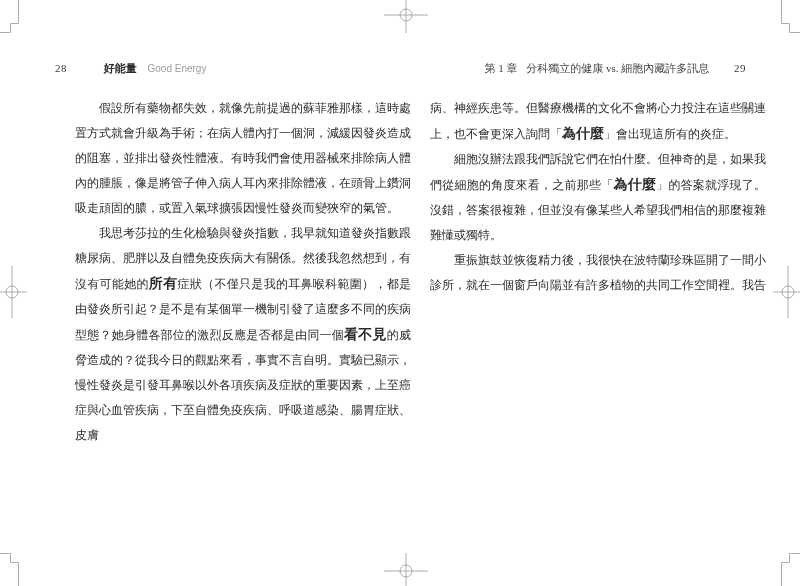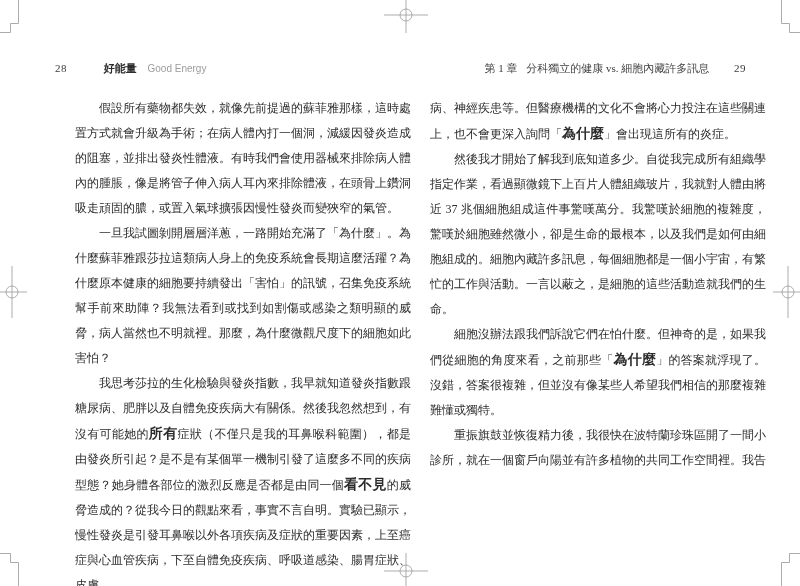--- a/index.html
+++ b/index.html
@@ -96,22 +96,20 @@
 </div>
 
 <div class="running-head right">
   <span class="rh-chapter">第 1 章</span>
   <span class="rh-title-zh">分科獨立的健康 vs. 細胞內藏許多訊息</span>
   <span class="rh-pagenum">29</span>
 </div>
 
 <div class="text-col left-col">
     <p><span>假設所有藥物都失效，就像先前提過的蘇菲雅那樣，這時處置方式就會升級為手術；在病人體內打一個洞，減緩因發炎造成的阻塞，並排出發炎性體液。有時我們會使用器械來排除病人體內的腫脹，像是將管子伸入病人耳內來排除體液，在頭骨上鑽洞吸走頑固的膿，或置入氣球擴張因慢性發炎而變狹窄的氣管。</span></p>
-    <p><span>一旦我試圖剝開層層洋蔥，一路開始充滿了「為什麼」。為什麼蘇菲雅跟莎拉這類病人身上的免疫系統會長期這麼活躍？為什麼原本健康的細胞要持續發出「害怕」的訊號，召集免疫系統幫手前來助陣？我無法看到或找到如割傷或感染之類明顯的威脅，病人當然也不明就裡。那麼，為什麼微觀尺度下的細胞如此害怕？</span></p>
     <p><span>我思考莎拉的生化檢驗與發炎指數，我早就知道發炎指數跟糖尿病、肥胖以及自體免疫疾病大有關係。然後我忽然想到，有沒有可能她的</span><strong>所有</strong><span>症狀（不僅只是我的耳鼻喉科範圍），都是由發炎所引起？是不是有某個單一機制引發了這麼多不同的疾病型態？她身體各部位的激烈反應是否都是由同一個</span><strong>看不見</strong><span>的威脅造成的？從我今日的觀點來看，事實不言自明。實驗已顯示，慢性發炎是引發耳鼻喉以外各項疾病及症狀的重要因素，上至癌症與心血管疾病，下至自體免疫疾病、呼吸道感染、腸胃症狀、皮膚</span></p>
   </div>
 
 <div class="text-col right-col">
     <p class="no-indent"><span>病、神經疾患等。但醫療機構的文化不會將心力投注在這些關連上，也不會更深入詢問「</span><strong>為什麼</strong><span>」會出現這所有的炎症。</span></p>
-    <p><span>然後我才開始了解我到底知道多少。自從我完成所有組織學指定作業，看過顯微鏡下上百片人體組織玻片，我就對人體由將近 37 兆個細胞組成這件事驚嘆萬分。我驚嘆於細胞的複雜度，驚嘆於細胞雖然微小，卻是生命的最根本，以及我們是如何由細胞組成的。細胞內藏許多訊息，每個細胞都是一個小宇宙，有繁忙的工作與活動。一言以蔽之，是細胞的這些活動造就我們的生命。</span></p>
     <p><span>細胞沒辦法跟我們訴說它們在怕什麼。但神奇的是，如果我們從細胞的角度來看，之前那些「</span><strong>為什麼</strong><span>」的答案就浮現了。沒錯，答案很複雜，但並沒有像某些人希望我們相信的那麼複雜難懂或獨特。</span></p>
     <p><span>重振旗鼓並恢復精力後，我很快在波特蘭珍珠區開了一間小診所，就在一個窗戶向陽並有許多植物的共同工作空間裡。我告</span></p>
   </div>
 
 </body></html>

